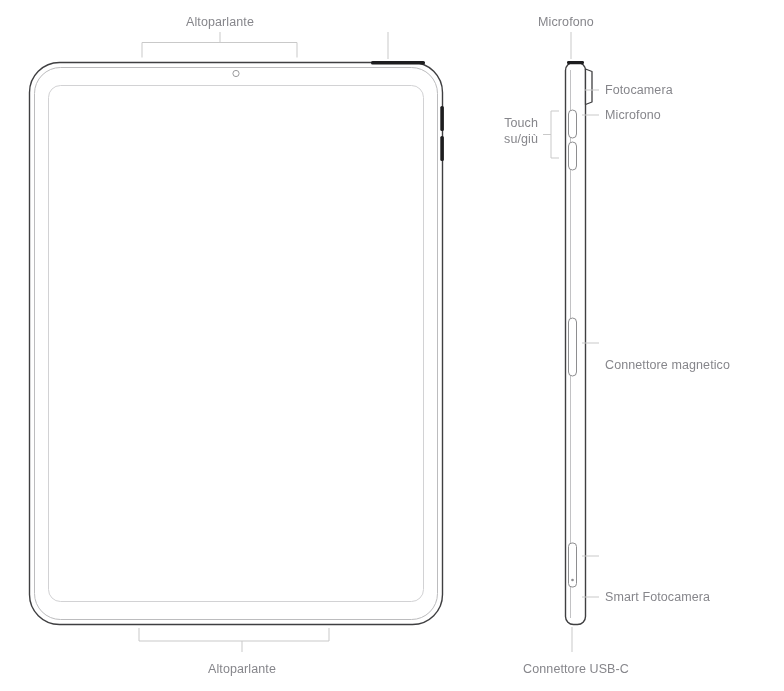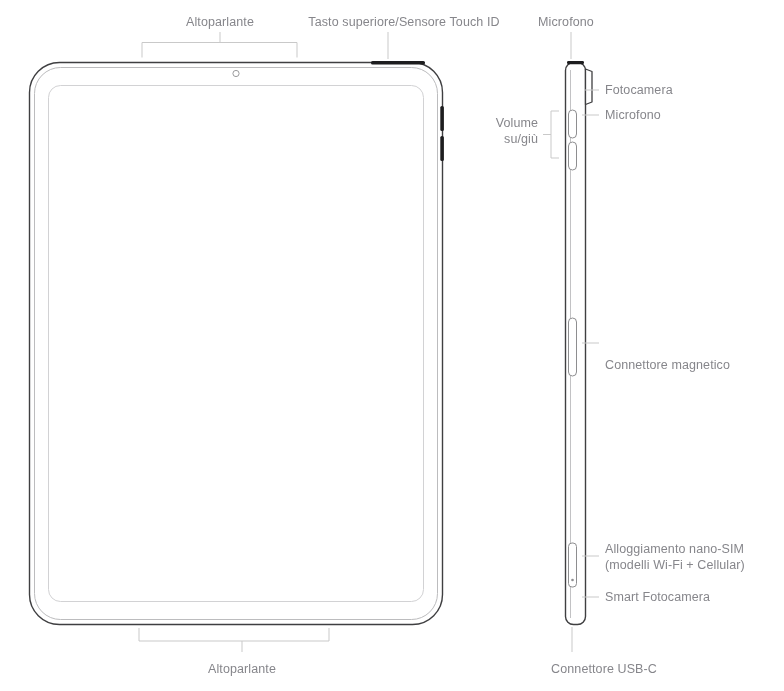--- a/index.html
+++ b/index.html
@@ -31,21 +31,21 @@
   }
   .label {
     position: absolute;
     color: #86868b;
     font-size: 12.5px;
     line-height: 16px;
     white-space: pre;
     letter-spacing: 0.1px;
   }
   .label.center { text-align: center; transform: translateX(-50%); }
-  .label.left   { text-align: left; }
+  .label.left   { text-align: right; }
   .label.right  { text-align: right; transform: translateX(-100%); }
 </style>
 </head>
 <body>
 
 <div id="diagram-root">
 
   <svg id="diagram-svg" viewBox="0 0 784 691">
 
     <g>
@@ -107,33 +107,31 @@
 
       <path d="M 139 628 L 139 641 M 139 641 L 329 641 M 329 641 L 329 628"></path>
       <path d="M 242 641 L 242 652"></path>
 
       <path d="M 572 627 L 572 652"></path>
     </g>
   </svg>
 
   <div class="label center" style="left:220px; top:14px;">Altoparlante</div>
 
-  <div class="label center" style="left:404px; top:14px;">Tasto superiore/Sensore Touch ID</div>
 
   <div class="label center" style="left:566px; top:14px;">Microfono</div>
 
   <div class="label left" style="left:605px; top:82px;">Fotocamera</div>
 
   <div class="label left" style="left:605px; top:107px;">Microfono</div>
 
-  <div class="label right" style="left:538px; top:115px;"><span>Volume</span><br><span>su/giù</span></div>
+  <div class="label right" style="left:538px; top:115px;"><span>Touch</span><br><span>su/giù</span></div>
 
   <div class="label left" style="left:605px; top:335px;margin-top:22px;">Connettore magnetico</div>
 
-  <div class="label left" style="left:605px; top:541px;"><span>Alloggiamento nano-SIM</span><br><span>(modelli Wi-Fi + Cellular)</span></div>
 
   <div class="label left" style="left:605px; top:589px;">Smart Fotocamera</div>
 
   <div class="label center" style="left:242px; top:661px;">Altoparlante</div>
 
-  <div class="label center" style="left:576px; top:661px;margin-left:28px;">Connettore USB-C</div>
+  <div class="label center" style="left:576px; top:661px;">Connettore USB-C</div>
 
 </div>
 
 </body></html>

